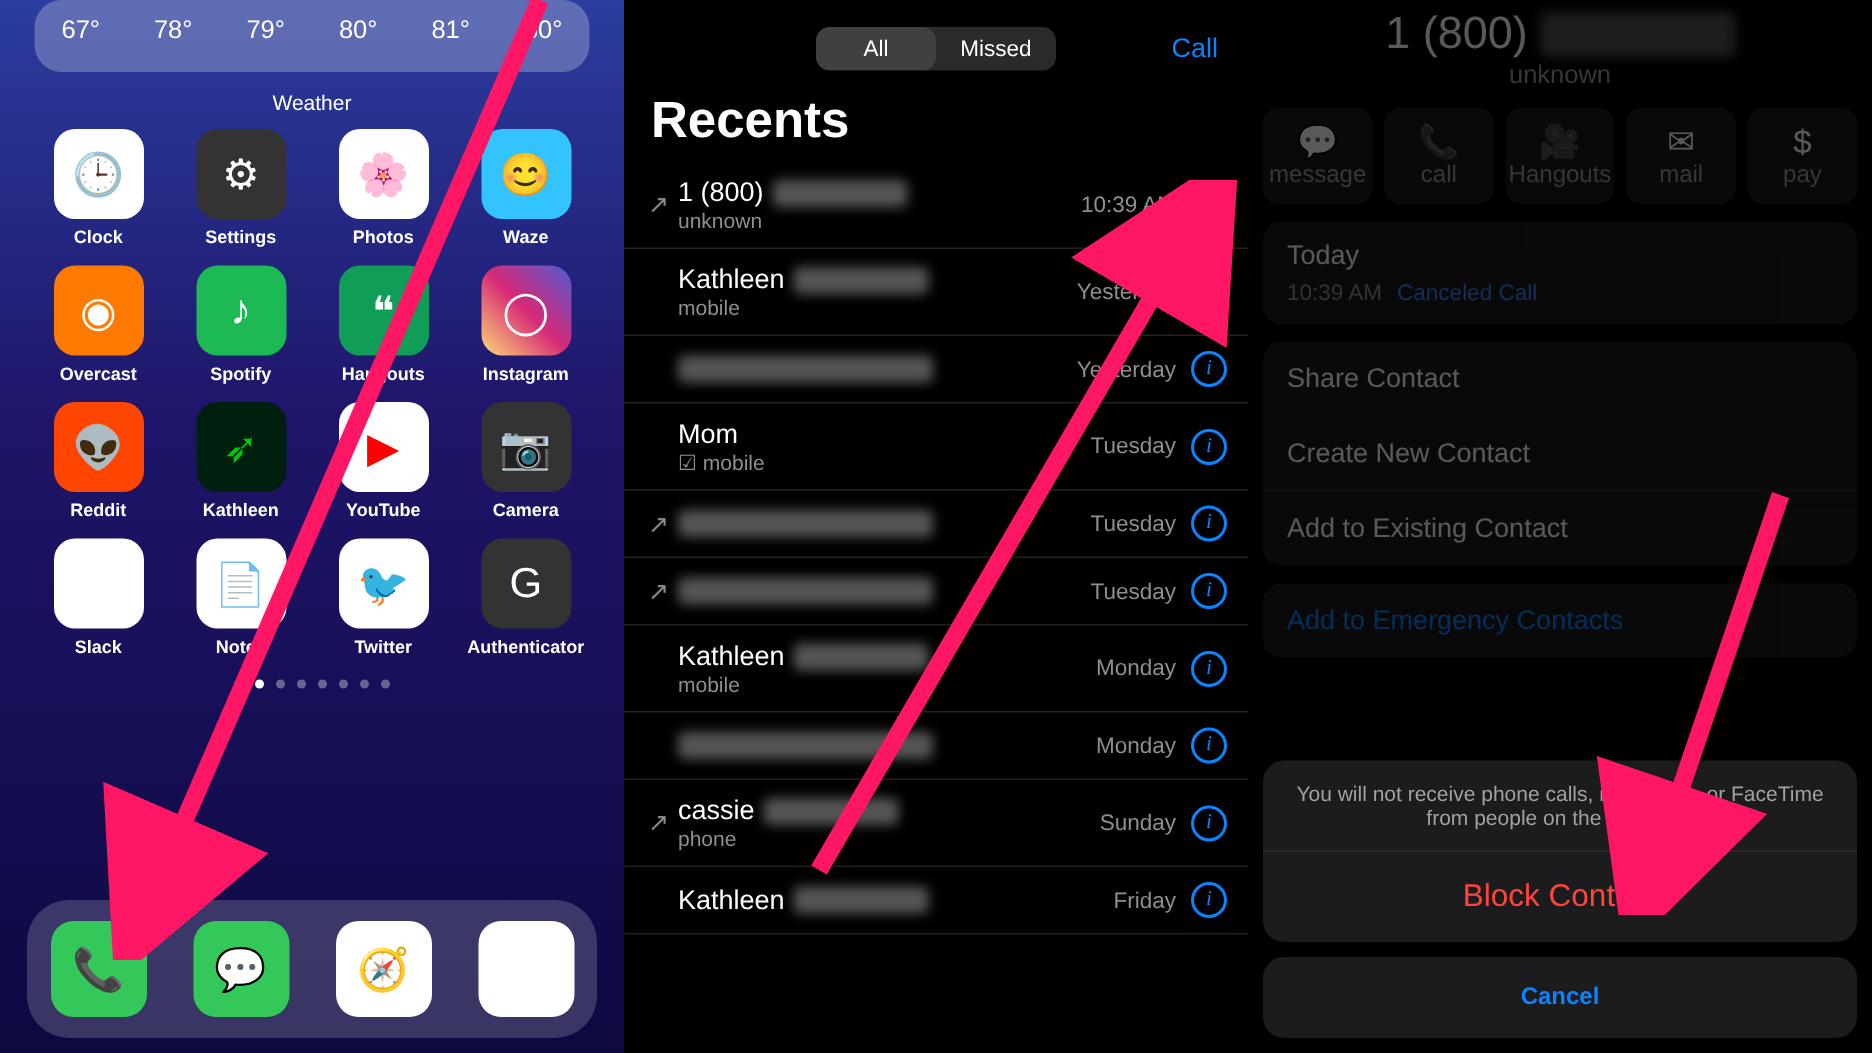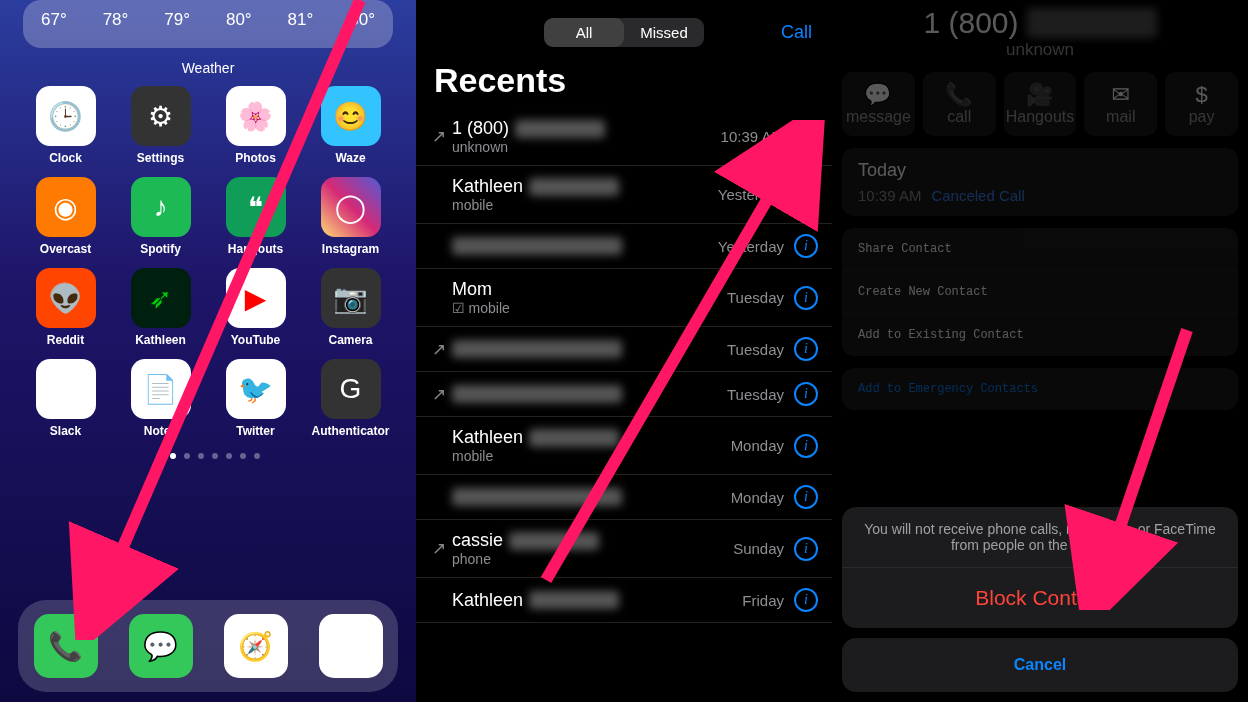--- a/index.html
+++ b/index.html
@@ -65,21 +65,21 @@
   
   .p3 { display:flex; flex-direction:column; }
   .contact-header { text-align:center; padding-top:6px; color:#fff; opacity:0.35; }
   .contact-number { font-size:30px; display:flex;justify-content:center;align-items:center;gap:8px;}
   .contact-unknown { color:#9a9a9f; font-size:17px; }
   .actions-row { display:flex; gap:8px; padding:12px 10px; opacity:0.35; }
   .action-btn { flex:1; background:#1c1c1e; border-radius:10px; padding:10px 0; text-align:center; }
   .action-btn .aicon{font-size:22px;display:block;}
   .action-btn .albl{font-size:16px;color:#9a9a9f;}
   .card { background:#1c1c1e; margin:0 10px 12px; border-radius:12px; opacity:0.35; }
-  .card-row { padding:14px 16px; font-size:12px; border-bottom:1px solid #2a2a2c;font-family:Liberation Mono, monospace; }
+  .card-row { padding:14px 16px; font-size:18px; border-bottom:1px solid #2a2a2c; }
   .card-row:last-child{border-bottom:none;}
   .today-row{padding:12px 16px;}
   .today-row .ttl{font-size:18px;}
   .today-row .line{font-size:15px;color:#8e8e93;margin-top:6px;}
   .today-row .line span+span{color:#3b82f6;margin-left:10px;}
   .card .blue{color:#0a84ff;}
   .sheet { position:absolute; bottom:10px; left:10px; right:10px; }
   .sheet-card { background:#1c1c1e; border-radius:14px; overflow:hidden; }
   .sheet-msg { padding:14px 20px; font-size:14px; color:#a0a0a5; text-align:center; border-bottom:1px solid #2a2a2c;}
   .sheet-action { padding:18px; text-align:center; font-size:21px; color:#ff453a; }

